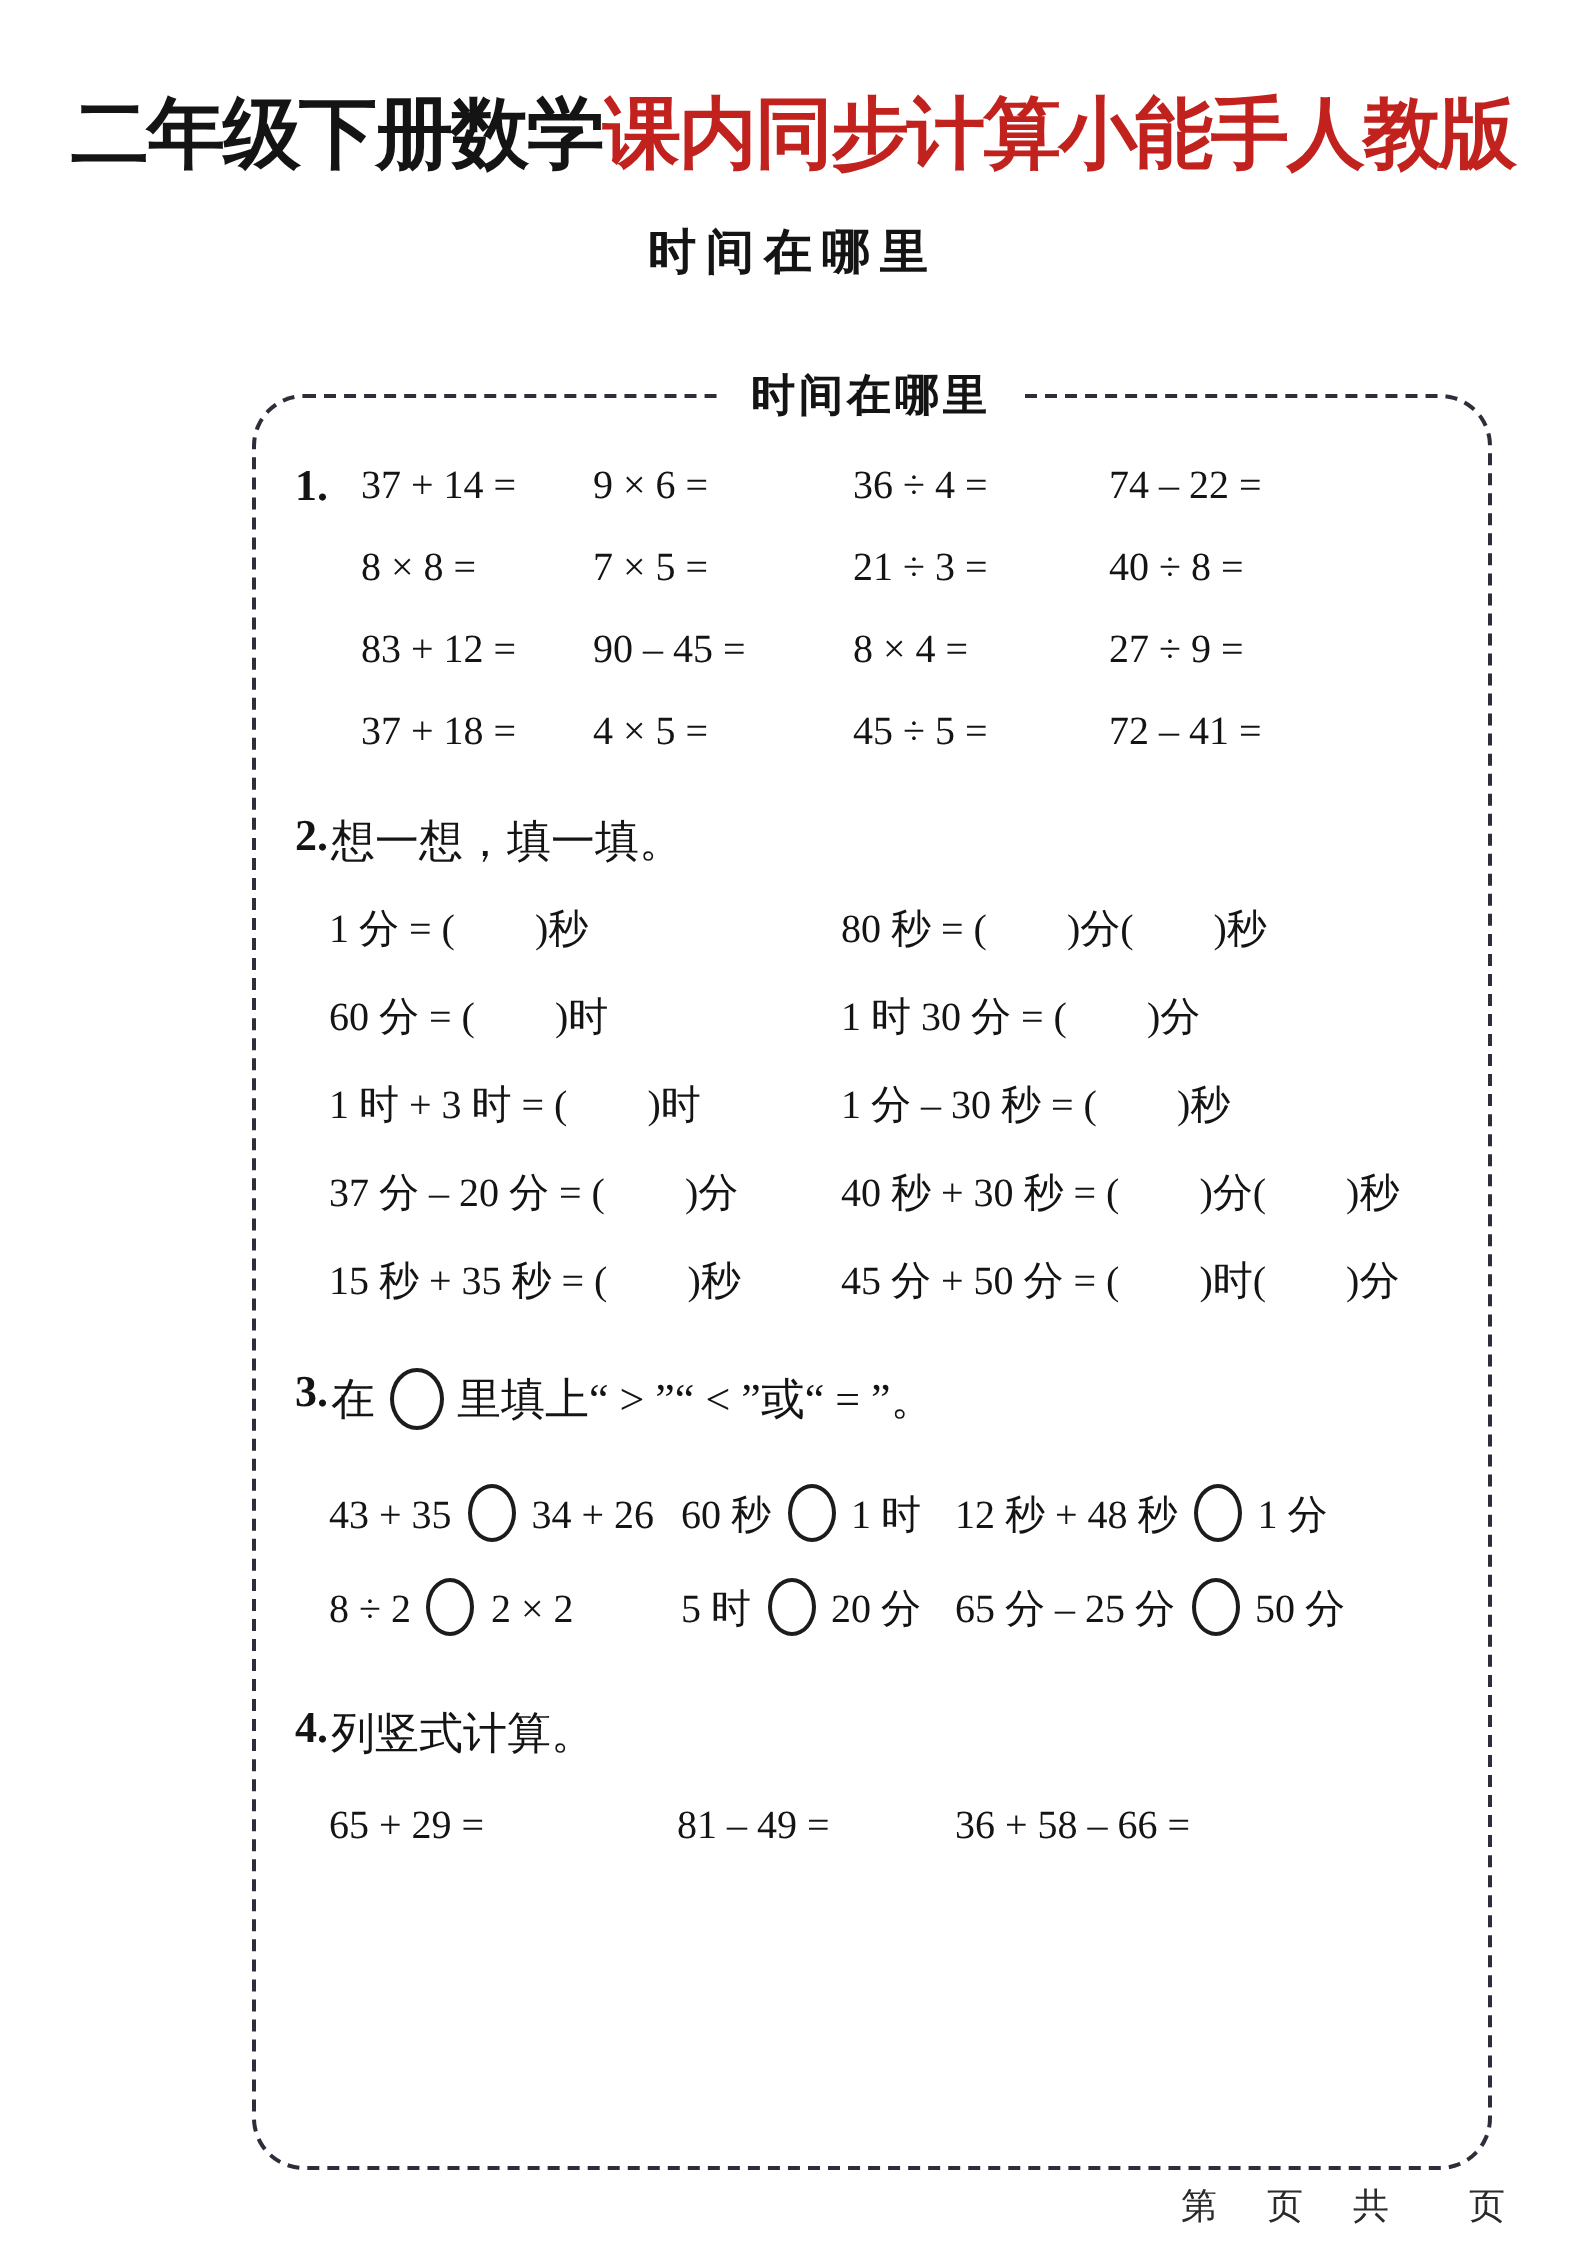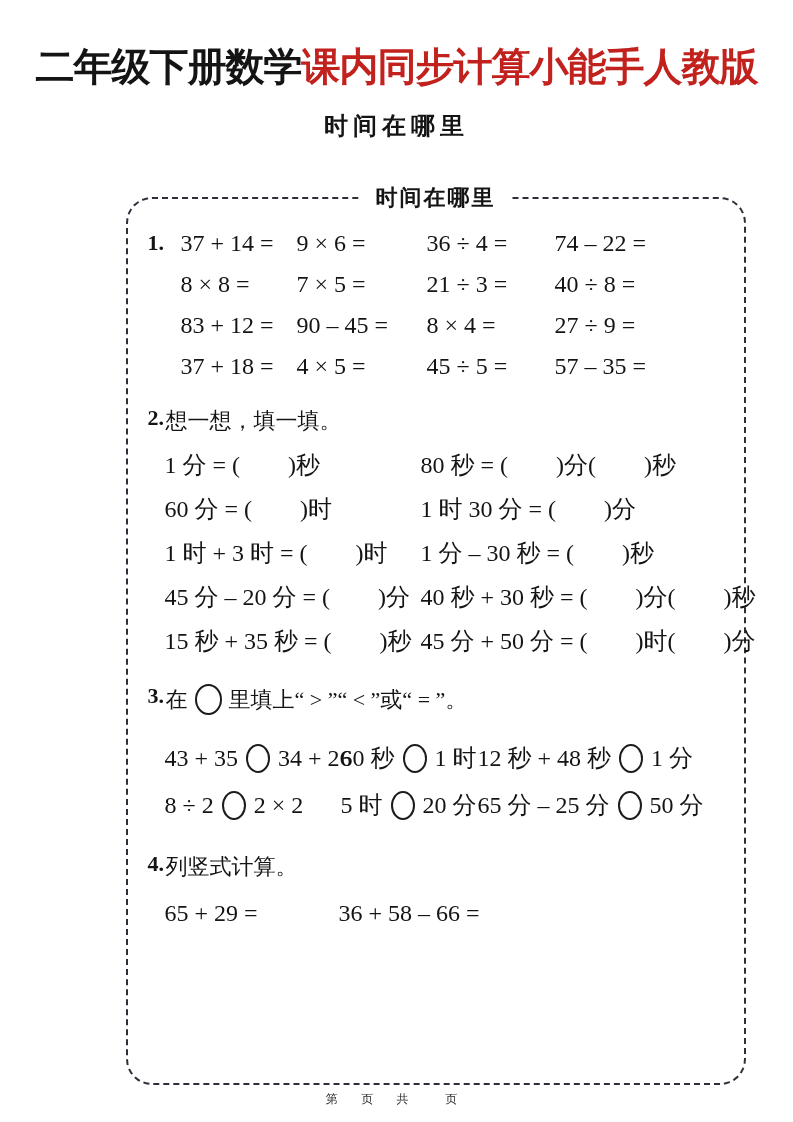--- a/index.html
+++ b/index.html
@@ -66,21 +66,21 @@
     position: absolute;
     left: 20px; top: 0;
     font-weight: bold;
     font-size: 22px;
   }
   .sec-title {
     padding-left: 38px;
     font-size: 22px;
     line-height: 32px;
   }
-  .eq { font-size: 24px; white-space: nowrap; }
+  .eq { font-size: 20px; white-space: nowrap; }
 
   
   .sec1 { padding-left: 53px; }
   .sec1 .sec-num { top: 7px; }
   .grid4 {
     display: grid;
     grid-template-columns: 116px 130px 128px auto;
   }
   .grid4 .eq { line-height: 41px; }
 
@@ -126,23 +126,23 @@
     display: grid;
     grid-template-columns: 174px 139px auto;
     padding-left: 37px;
   }
   .grid4b .eq { line-height: 44px; font-family: Liberation Serif, serif; }
 
   
   .page-footer {
     position: absolute;
     top: 1091px; left: 0; right: 0;
-    text-align: center;
+    text-align: right;
     font-family: "Liberation Sans", sans-serif;
-    font-size: 12px;
+    font-size: 18px;
     letter-spacing: 10px;
     color: #2a2a2a;
     white-space: pre;
   }
 </style>
 </head>
 <body>
 
 <div class="page">
 
@@ -164,35 +164,35 @@
         <span class="eq">7 × 5 =</span>
         <span class="eq">21 ÷ 3 =</span>
         <span class="eq">40 ÷ 8 =</span>
         <span class="eq">83 + 12 =</span>
         <span class="eq">90 – 45 =</span>
         <span class="eq">8 × 4 =</span>
         <span class="eq">27 ÷ 9 =</span>
         <span class="eq">37 + 18 =</span>
         <span class="eq">4 × 5 =</span>
         <span class="eq">45 ÷ 5 =</span>
-        <span class="eq">57 – 35 =</span>
+        <span class="eq">72 – 41 =</span>
       </div>
     </div>
 
     <div class="sec sec2">
       <span class="sec-num">2.</span>
       <div class="sec-title">想一想，填一填。</div>
       <div class="grid2">
         <span class="eq">1 分 = (　　)秒</span>
         <span class="eq">80 秒 = (　　)分(　　)秒</span>
         <span class="eq">60 分 = (　　)时</span>
         <span class="eq">1 时 30 分 = (　　)分</span>
         <span class="eq">1 时 + 3 时 = (　　)时</span>
         <span class="eq">1 分 – 30 秒 = (　　)秒</span>
-        <span class="eq">45 分 – 20 分 = (　　)分</span>
+        <span class="eq">37 分 – 20 分 = (　　)分</span>
         <span class="eq">40 秒 + 30 秒 = (　　)分(　　)秒</span>
         <span class="eq">15 秒 + 35 秒 = (　　)秒</span>
         <span class="eq">45 分 + 50 分 = (　　)时(　　)分</span>
       </div>
     </div>
 
     <div class="sec sec3">
       <span class="sec-num">3.</span>
       <div class="sec-title"><span>在</span><span class="circle small"></span><span>里填上“ &gt; ”“ &lt; ”或“ = ”。</span></div>
       <div class="grid3">
@@ -203,20 +203,21 @@
         <span class="eq"><span>5 时</span><span class="circle"></span><span>20 分</span></span>
         <span class="eq"><span>65 分 – 25 分</span><span class="circle"></span><span>50 分</span></span>
       </div>
     </div>
 
     <div class="sec sec4">
       <span class="sec-num">4.</span>
       <div class="sec-title">列竖式计算。</div>
       <div class="grid4b">
         <span class="eq">65 + 29 =</span>
+        <span class="eq">81 – 49 =</span>
         <span class="eq">36 + 58 – 66 =</span>
       </div>
     </div>
 
   </div>
 
   <div class="page-footer">第 页 共  页</div>
 </div>
 
 </body></html>

